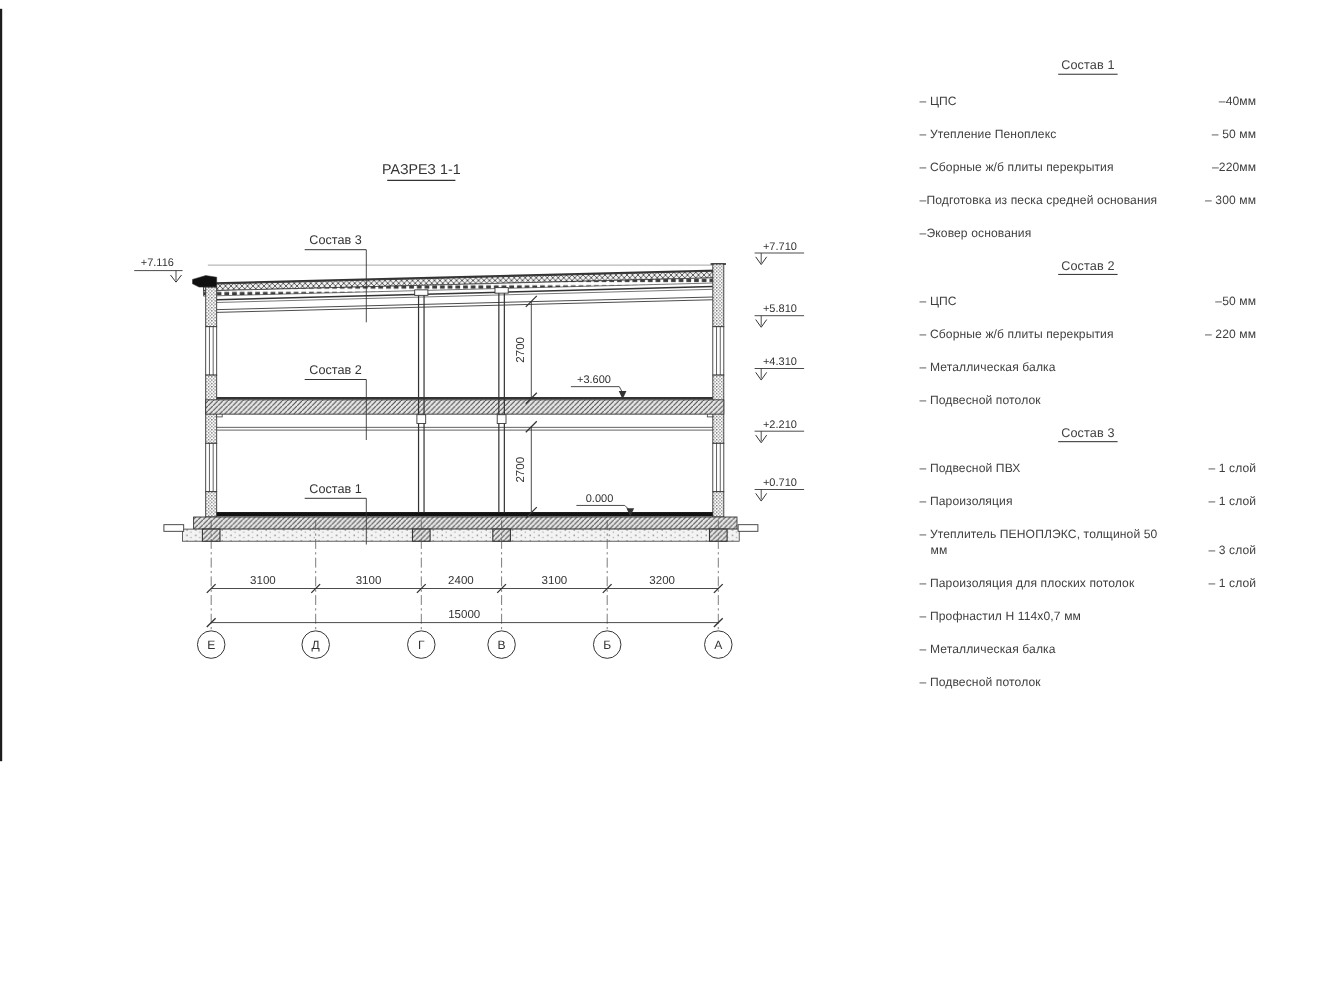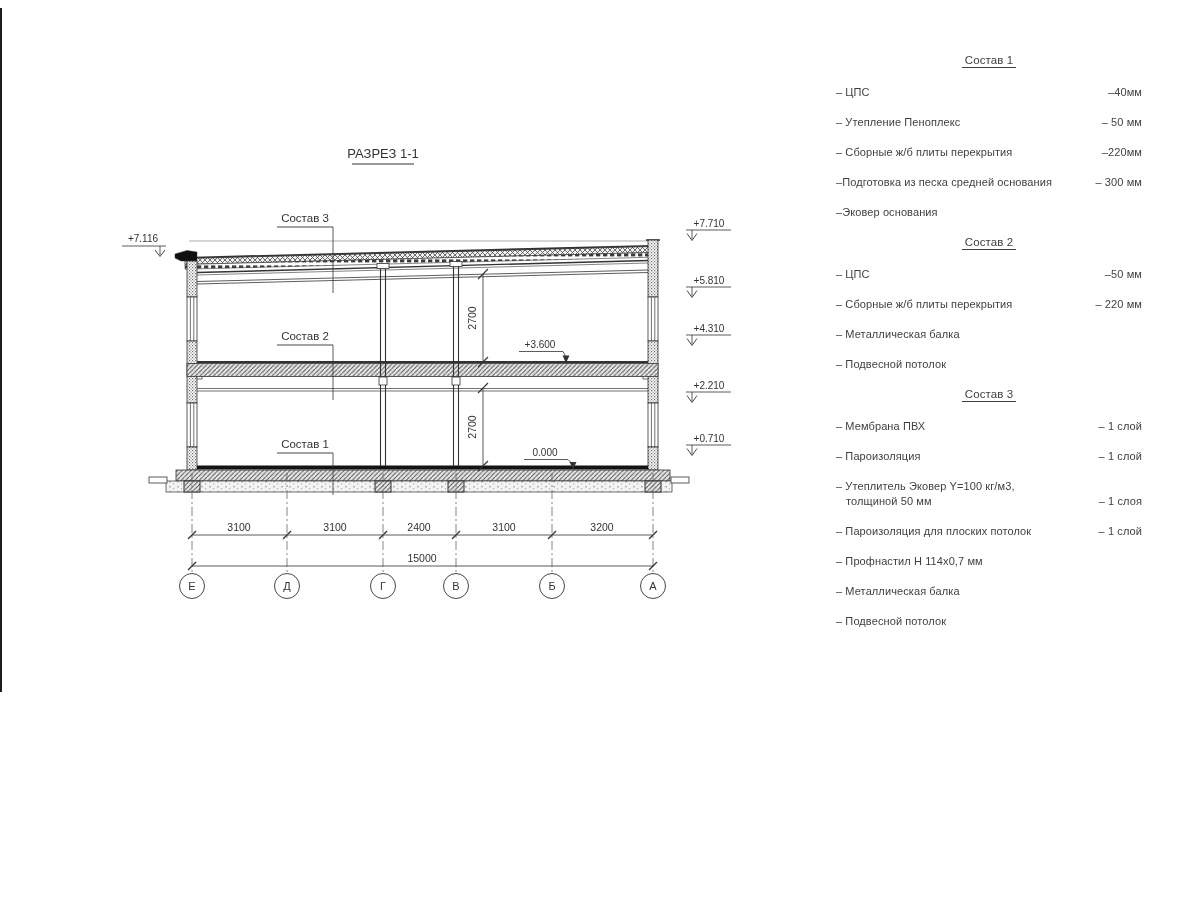--- a/index.html
+++ b/index.html
@@ -290,30 +290,30 @@
         </div>
       <div class="row">
           <span class="nm">– Подвесной потолок</span>
           <span class="val"></span>
         </div>
     </div>
 
     <div>
       <div class="lg-title"><span>Состав 3</span></div>
       <div class="row">
-          <span class="nm">– Мембрана ПВХ</span>
+          <span class="nm">– Подвесной ПВХ</span>
           <span class="val">– 1 слой</span>
         </div>
       <div class="row">
           <span class="nm">– Пароизоляция</span>
           <span class="val">– 1 слой</span>
         </div>
       <div class="row">
-          <span class="nm">– Утеплитель Эковер Y=100 кг/м3, толщиной 50 мм</span>
-          <span class="val">– 1 слоя</span>
+          <span class="nm">– Утеплитель ПЕНОПЛЭКС, толщиной 50 мм</span>
+          <span class="val">– 3 слой</span>
         </div>
       <div class="row">
           <span class="nm">– Пароизоляция для плоских потолок</span>
           <span class="val">– 1 слой</span>
         </div>
       <div class="row">
           <span class="nm">– Профнастил Н 114х0,7 мм</span>
           <span class="val"></span>
         </div>
       <div class="row">

